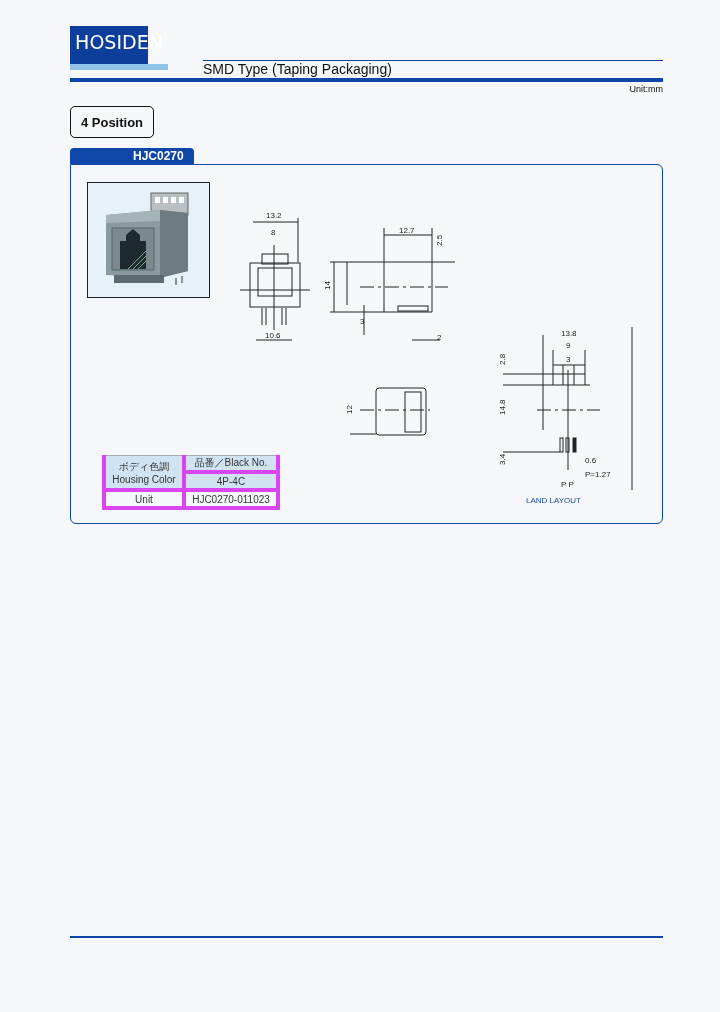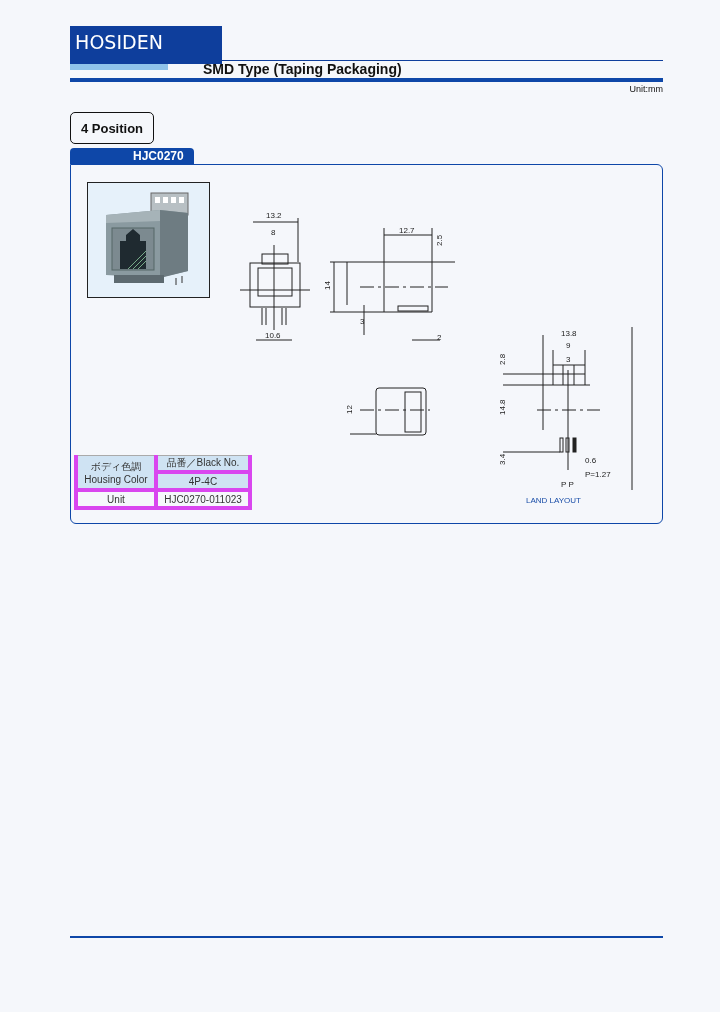--- a/index.html
+++ b/index.html
@@ -1,29 +1,29 @@
 <!DOCTYPE html>
 <html><head>
 <meta charset="utf-8">
 <style>
   html,body{margin:0;padding:0;}
   body{width:720px;height:1012px;background:#f5f7fb;position:relative;font-family:"Liberation Sans",sans-serif;color:#111;overflow:hidden;}
-  .logo{position:absolute;left:70px;top:26px;width:120px;height:38px;background:#0e3e9c;padding-left:32px;}
+  .logo{position:absolute;left:70px;top:26px;width:78px;height:38px;background:#0e3e9c;}
   .logo .txt{position:absolute;left:0;top:5px;width:98px;text-align:center;color:#fff;font-size:19px;letter-spacing:0px;font-family:"DejaVu Sans",sans-serif;}
   .logo .bar{position:absolute;left:0;bottom:-6px;width:98px;height:6px;background:#8fc3ea;}
   .topline{position:absolute;left:203px;top:60px;width:460px;height:1px;background:#0e3e9c;}
-  .title{position:absolute;left:203px;top:61px;font-size:14px;font-weight:bold;}
+  .title{position:absolute;left:203px;top:61px;font-size:14px;font-weight:normal;}
   .thickline{position:absolute;left:70px;top:78px;width:593px;height:4px;background:#0e47a8;}
   .unit{position:absolute;right:57px;top:84px;font-size:9px;margin-left:32px;}
-  .pos{position:absolute;left:70px;top:112px;width:82px;height:30px;border:1px solid #111;border-radius:5px;font-size:13px;font-weight:bold;display:flex;align-items:center;justify-content:center;background:#f5f7fb;}
+  .pos{position:absolute;left:70px;top:106px;width:82px;height:30px;border:1px solid #111;border-radius:5px;font-size:13px;font-weight:bold;display:flex;align-items:center;justify-content:center;background:#f5f7fb;}
   .tab{position:absolute;left:70px;top:148px;width:124px;height:16px;background:#0e47a8;border-radius:4px 4px 0 0;color:#fff;font-size:12px;font-weight:bold;}
   .tab span{position:absolute;left:30px;top:1px;padding-left:33px;}
   .panel{position:absolute;left:70px;top:164px;width:591px;height:358px;border:1.5px solid #0e47a8;border-radius:0 6px 6px 6px;}
   .photo{position:absolute;left:87px;top:182px;width:121px;height:114px;border:1px solid #222;background:#e6f1fa;}
-  table.spec{position:absolute;left:74px;top:455px;border-collapse:collapse;font-size:10px;color:#333;}
+  table.spec{position:absolute;left:102px;top:455px;border-collapse:collapse;font-size:10px;color:#333;}
   table.spec td{border:4px solid #d946ef;text-align:center;padding:0 4px;height:14px;}
   table.spec td.hd{background:#cfe3f3;}
   table.spec tr:first-child td{border-top:1px solid #aaa;}
   .drw{position:absolute;left:0;top:0;}
   .land{position:absolute;left:526px;top:496px;font-size:8px;color:#1a4ea8;}
   .footline{position:absolute;left:70px;top:936px;width:593px;height:2px;background:#0e47a8;}
   .dim{font-family:"Liberation Sans",sans-serif;font-size:8px;fill:#222;}
 </style>
 </head>
 <body>

